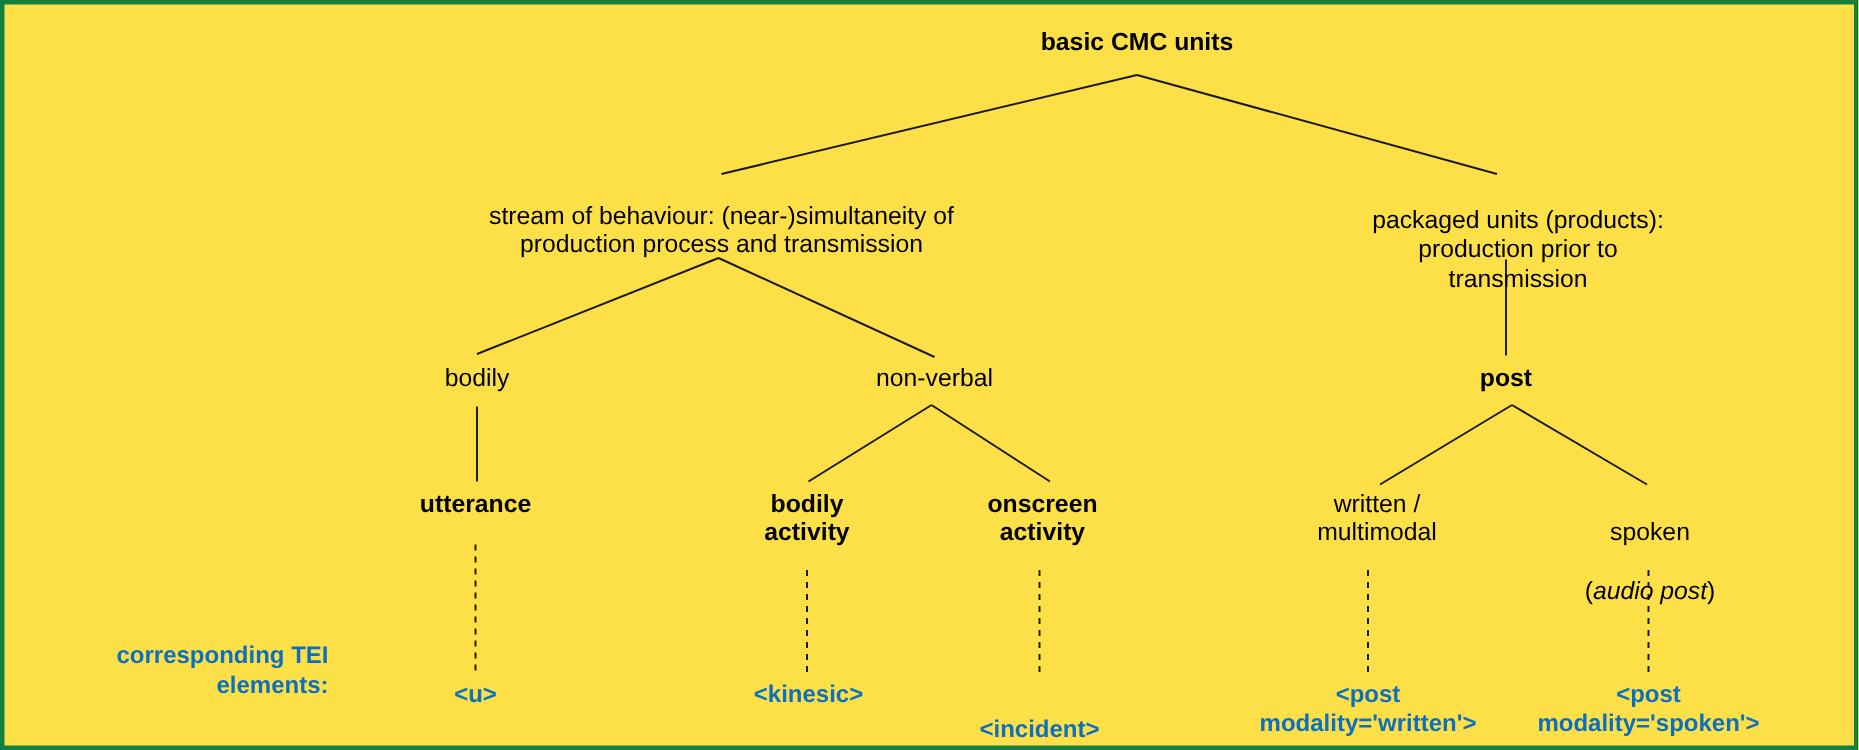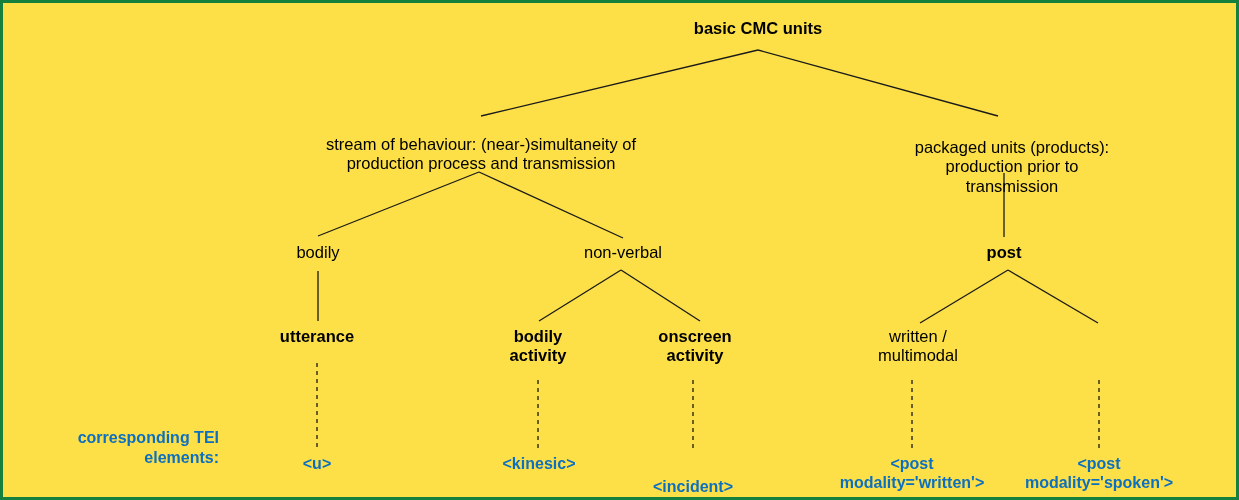--- a/index.html
+++ b/index.html
@@ -111,20 +111,24 @@
 
   <div class="node bold" style="left:535px; top:324px;">bodily
 activity</div>
 
   <div class="node bold" style="left:692px; top:324px;">onscreen
 activity</div>
 
   <div class="node plain" style="left:915px; top:324px;">written /
 multimodal</div>
 
+  <div class="node plain" style="left:1097px; top:324px;">
+    <div>spoken</div>
+    <div><span>(</span><span class="ital">audio post</span><span>)</span></div>
+  </div>
 
   <div class="tei-caption" style="left:14px; top:425px; width:202px;">corresponding TEI
 elements:</div>
 
   <div class="tei single" style="left:314px; top:451px;">&lt;u&gt;</div>
 
   <div class="tei single" style="left:536px; top:451px;">&lt;kinesic&gt;</div>
 
   <div class="tei single" style="left:690px; top:451px;margin-top:23px;">&lt;incident&gt;</div>
 

